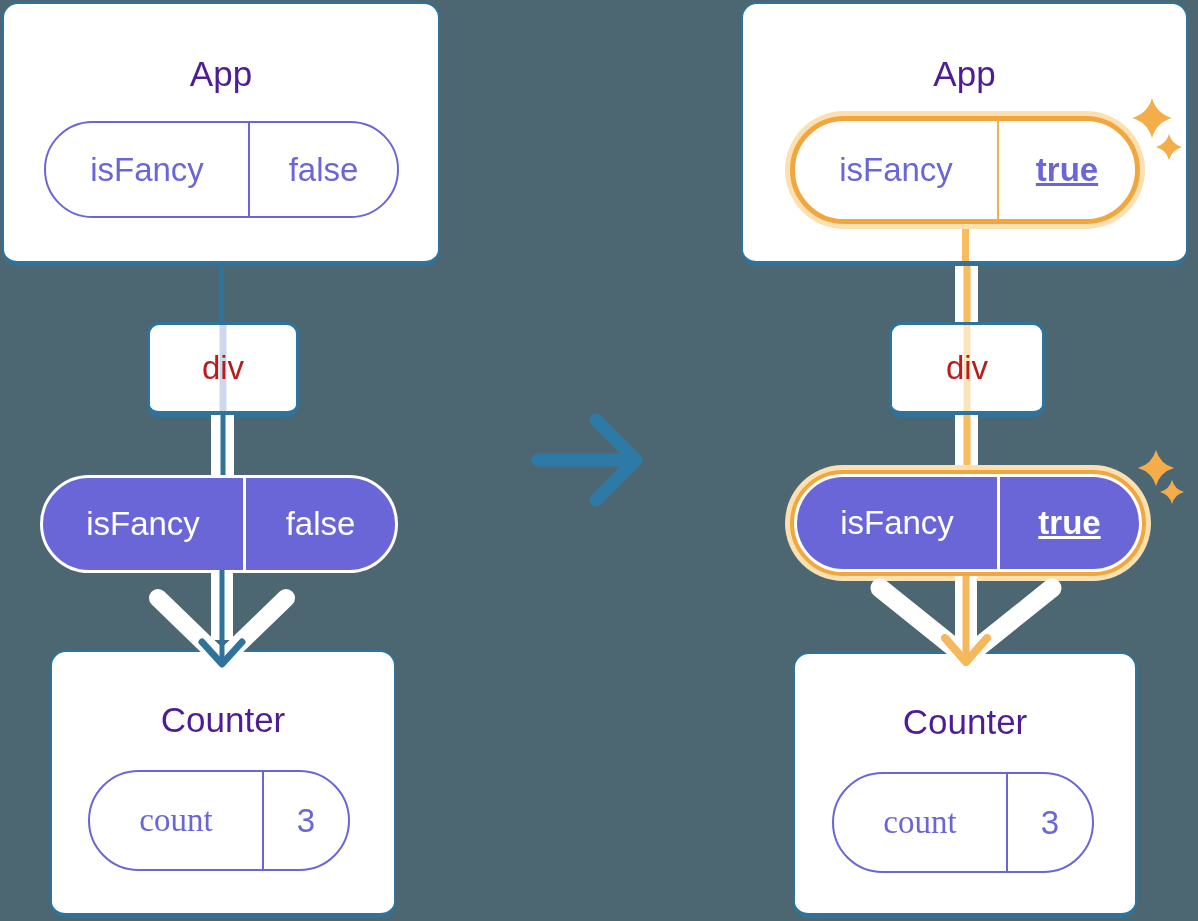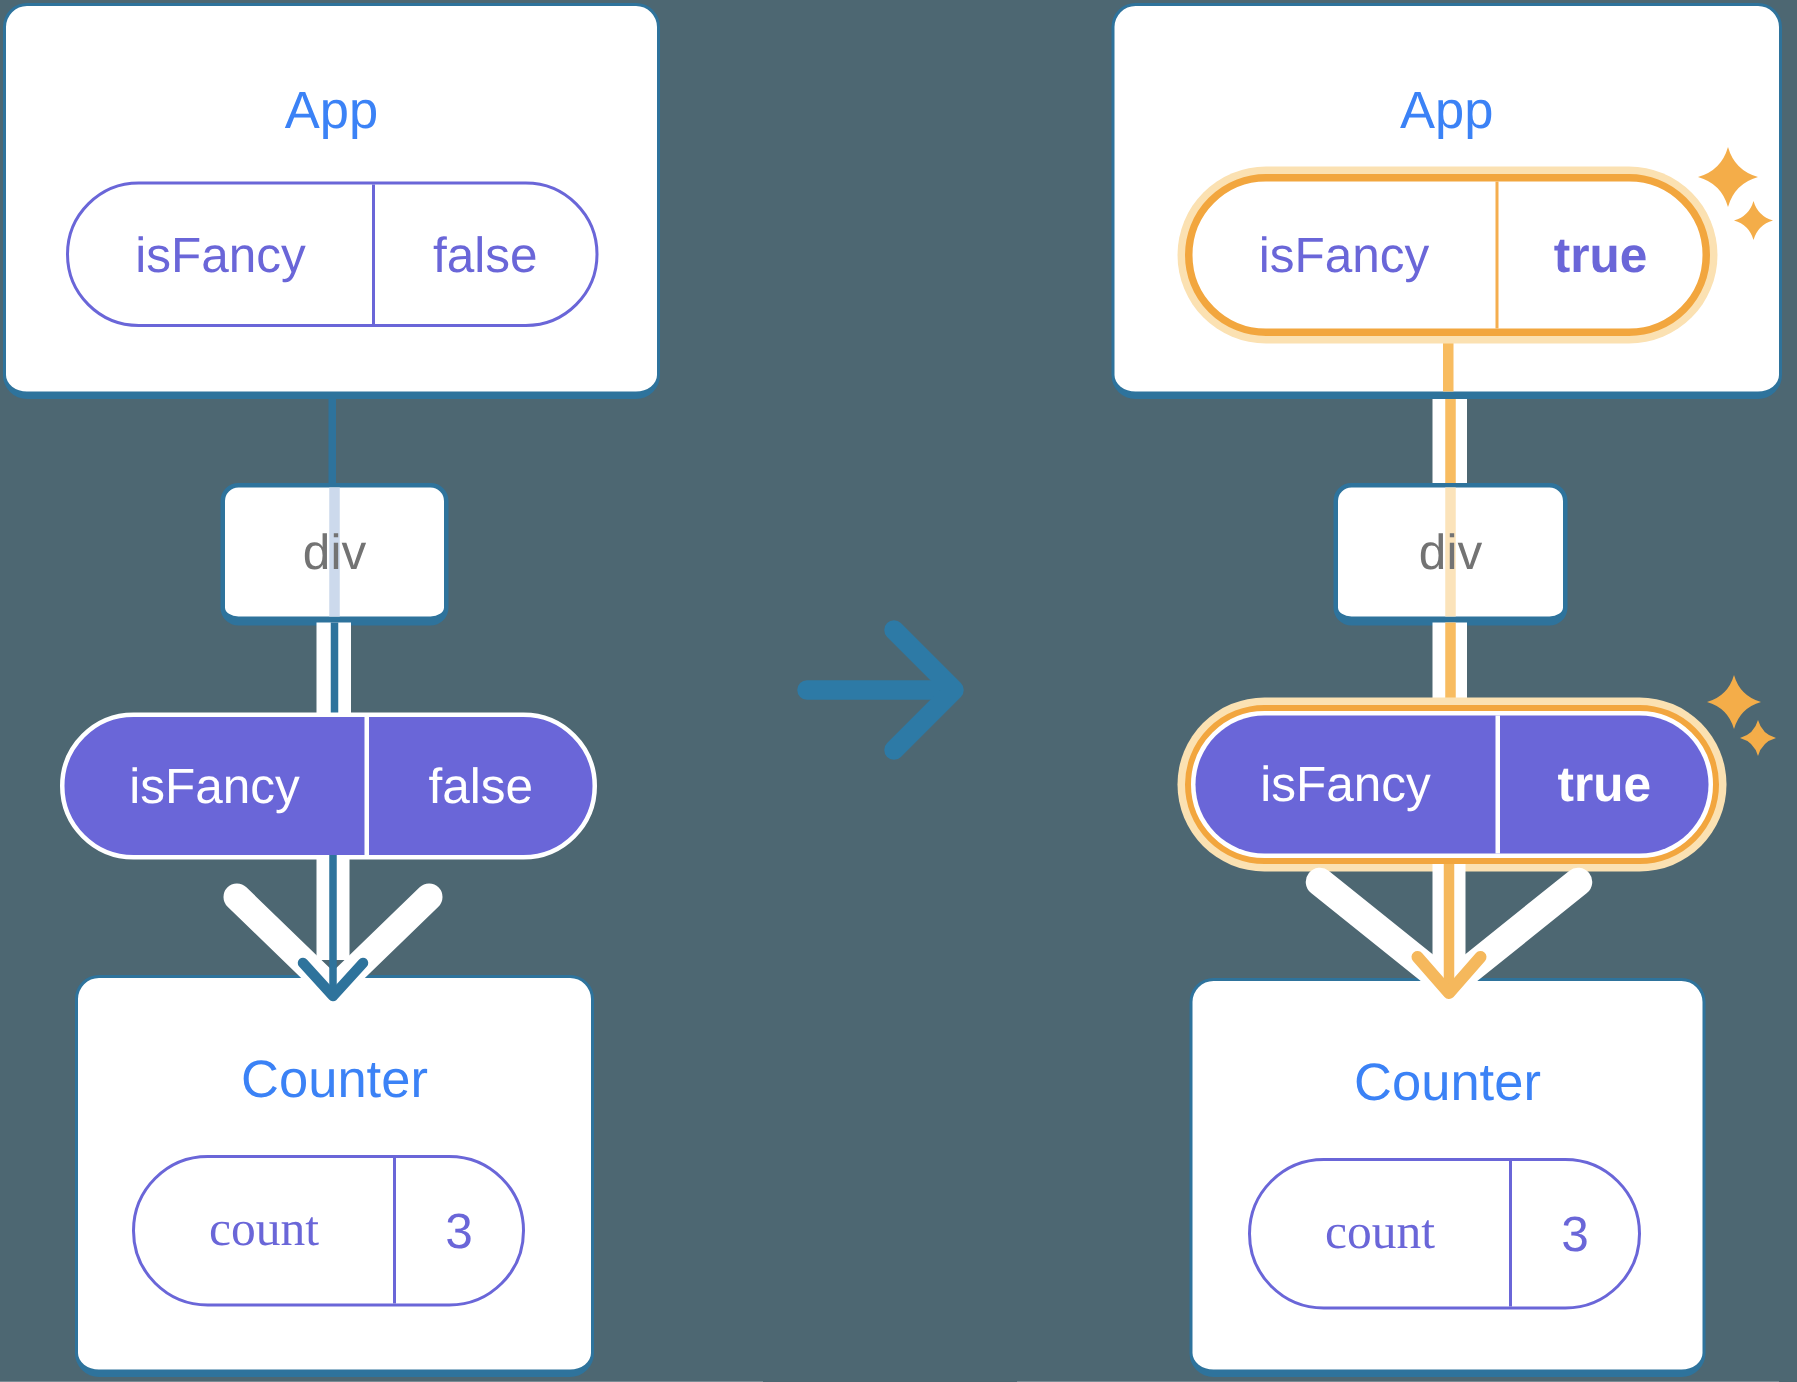--- a/index.html
+++ b/index.html
@@ -19,21 +19,21 @@
     border-bottom-width: 5px;
     border-radius: 16px;
   }
   .card-title {
     position: absolute;
     left: 0; right: 0;
     top: 50px;
     text-align: center;
     font-size: 35px;
     font-weight: 500;
-    color: #3b82f6;
+    color: #4c1d95;
   }
   .counter-title { top: 48px; }
   
   .prop-pill {
     position: absolute;
     display: flex;
     border: 2px solid #6a66d8;
     border-radius: 60px;
     background: #ffffff;
     color: #6a66d8;
@@ -46,21 +46,21 @@
   }
   .prop-pill .cell-left  { flex: 0 0 202px; border-right: 2px solid #6a66d8; }
   .prop-pill .cell-right { flex: 1 1 auto; }
   .counter-pill .cell-left { flex: 0 0 172px; font-family: Liberation Serif, serif; }
   
   .prop-pill.fancy {
     border: 5px solid #f2a63e;
     box-shadow: 0 0 0 5px #fbe1b2;
   }
   .prop-pill.fancy .cell-left { border-right: 2px solid #f5ae4e; }
-  .bold-val { font-weight: 700; }
+  .bold-val { font-weight: 700; text-decoration: underline; }
   
   .state-pill {
     display: flex;
     background: #6a66d8;
     color: #ffffff;
     font-size: 33px;
     border-radius: 52px;
   }
   .state-pill .cell-left { flex: 0 0 200px; border-right: 3px solid #ffffff; }
   .state-pill .cell-right { flex: 1 1 auto; }
@@ -81,21 +81,21 @@
   .div-box {
     position: absolute;
     background: #ffffff;
     border: 3px solid #2e739c;
     border-bottom-width: 6px;
     border-radius: 12px;
     display: flex;
     align-items: center;
     justify-content: center;
     font-size: 33px;
-    color: #737373;
+    color: #b91c1c;
   }
   .div-box .label { position: relative; z-index: 1; }
   .through {
     position: absolute;
     top: 0; bottom: 0;
     left: 50%;
     transform: translateX(-50%);
     width: 7px;
     z-index: 0;
   }

